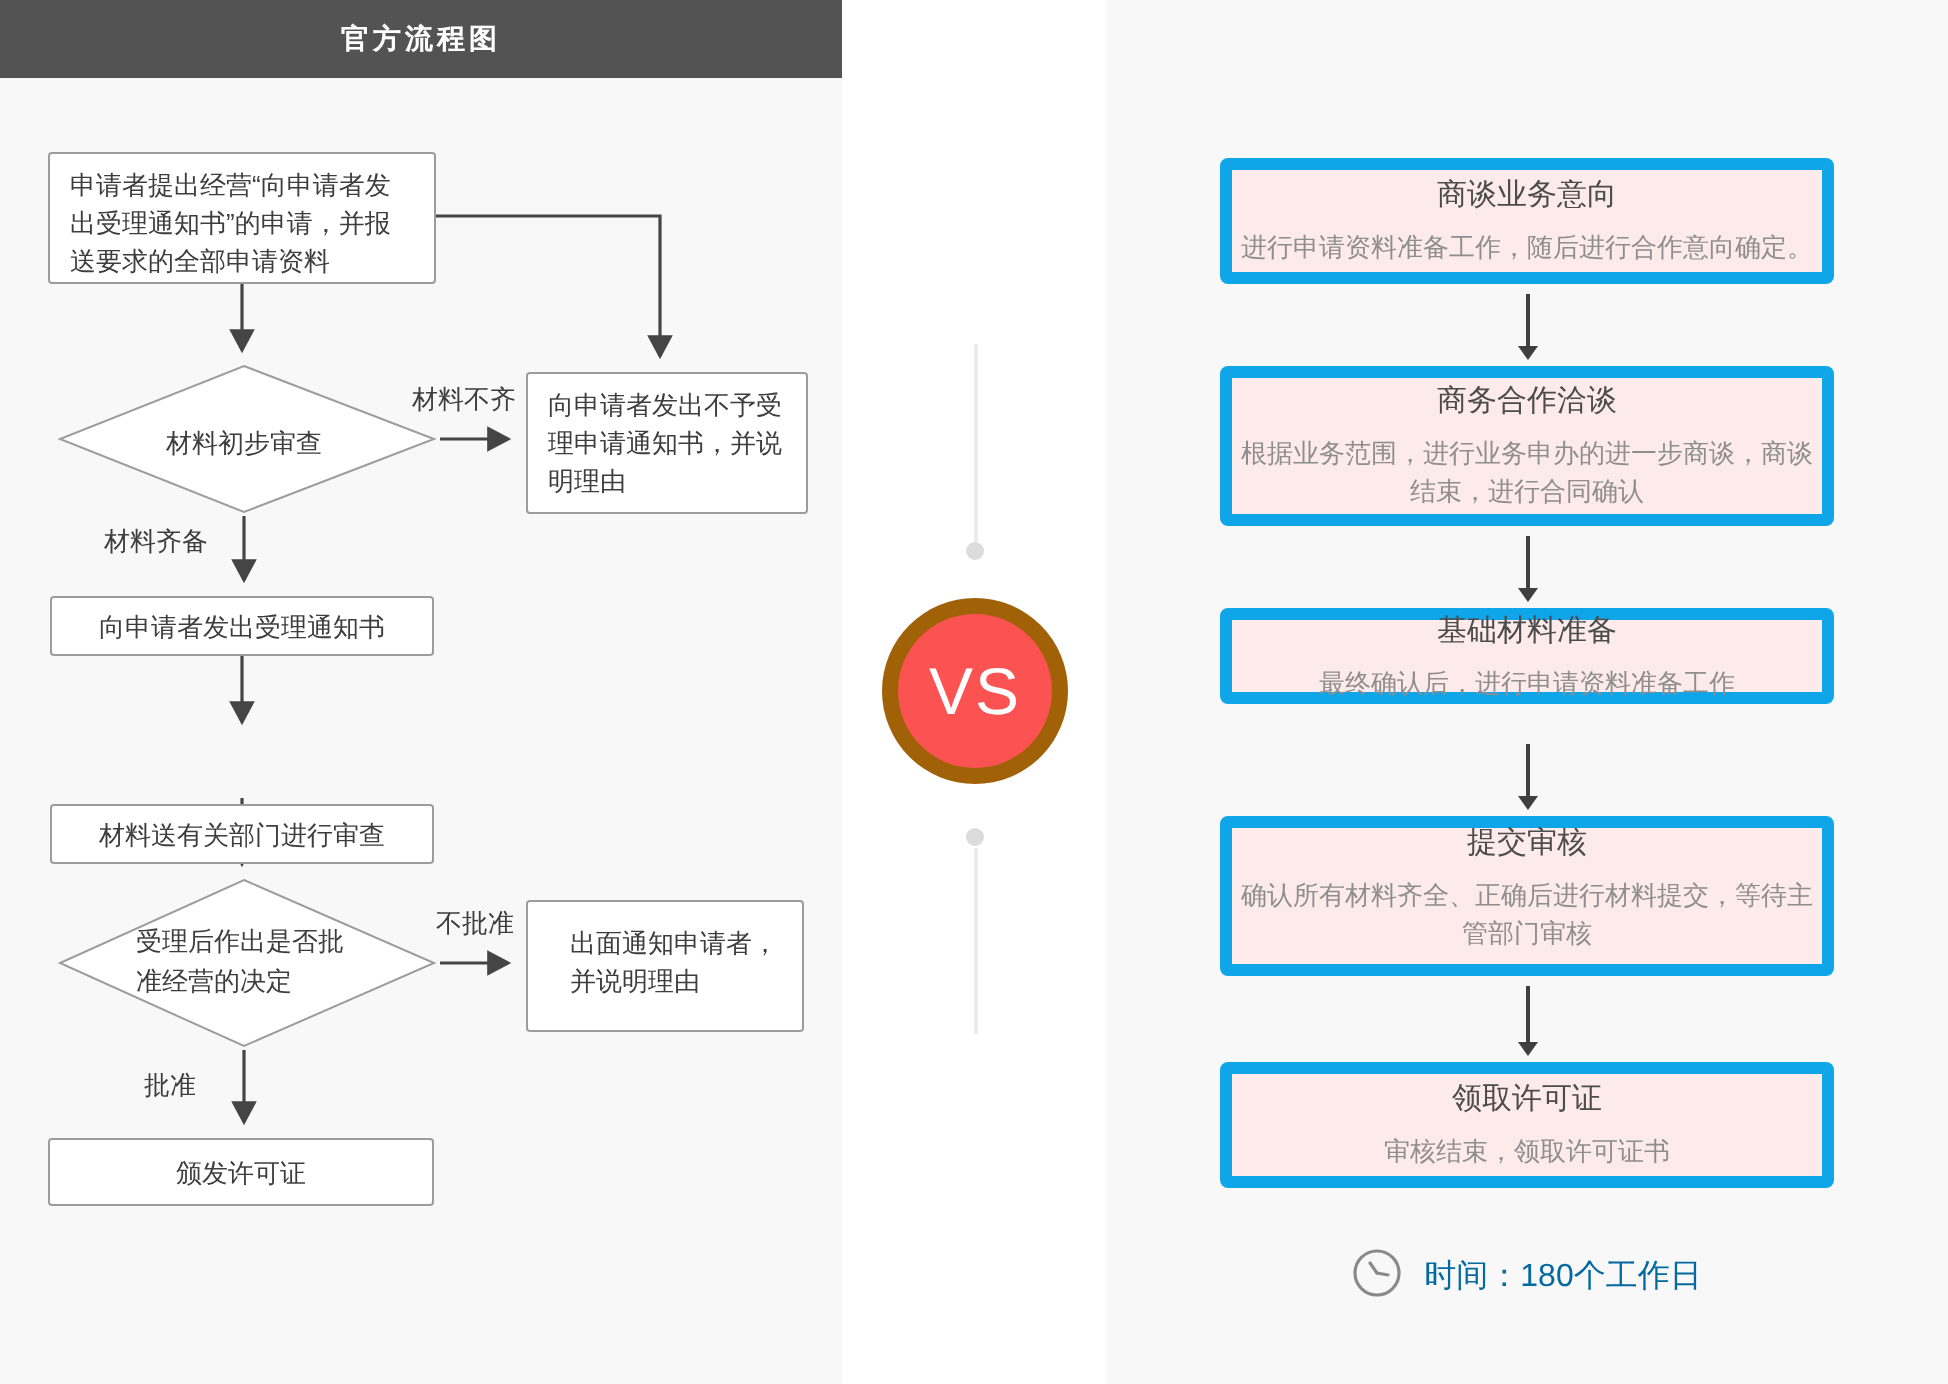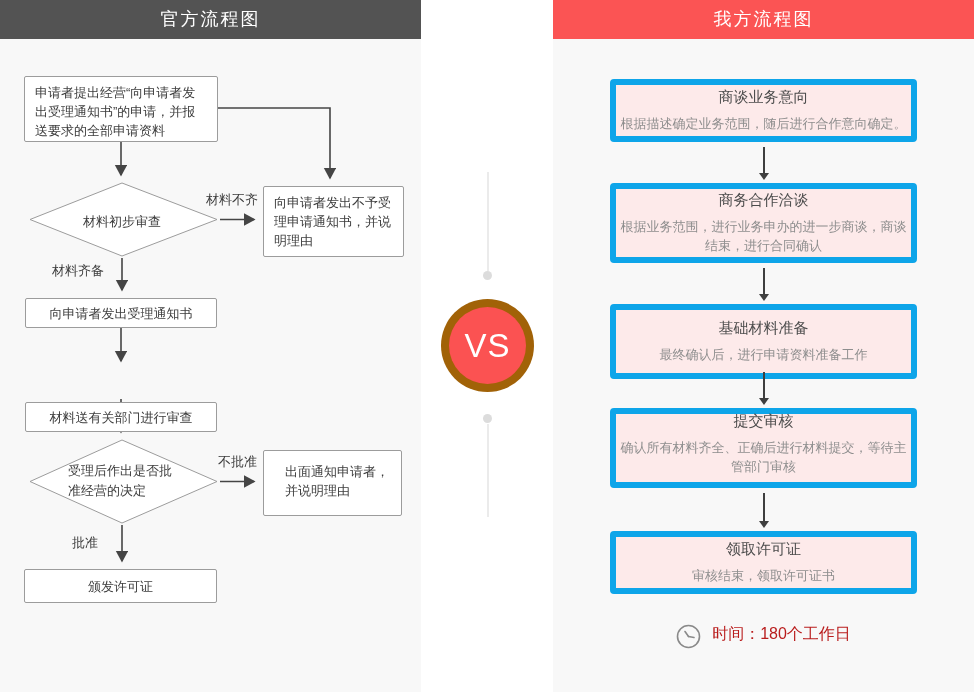--- a/index.html
+++ b/index.html
@@ -9,21 +9,21 @@
     position:relative; width:974px; height:692px; background:#ffffff;
     overflow:hidden;
   }
   
   .panel { position:absolute; top:0; height:692px; background:#f8f8f8; }
   .panel.left  { left:0;   width:421px; }
   .panel.right { left:553px; width:421px; }
   .panel-header {
     position:absolute; top:0; left:0; width:100%; height:39px;
     line-height:39px; text-align:center; color:#ffffff;
-    font-size:18px; font-weight:normal; letter-spacing:2px;
+    font-size:14px; font-weight:bold; letter-spacing:2px;
   }
   .panel.left  .panel-header { background:#535353; }
   .panel.right .panel-header { background:#fb5454; }
 
   
   .flow-svg { position:absolute; left:0; top:0; }
   .lbox {
     position:absolute; background:#ffffff; border:1px solid #9c9c9c;
     border-radius:2px; color:#3d3d3d; font-size:13px; line-height:19px;
   }
@@ -67,22 +67,22 @@
   }
   .step-title { font-size:15px; color:#4c4c4c; margin-bottom:7px; }
   .step-desc  { font-size:13px; color:#8e8e8e; line-height:19px; }
   .r-arrow { position:absolute; left:210px; width:2px; background:#3f3f3f; }
   .r-arrow::after {
     content:""; position:absolute; bottom:-6px; left:-4px;
     border:5px solid transparent; border-top:7px solid #3f3f3f; border-bottom:0;
   }
   .r-footer {
     position:absolute; top:624px; left:0; width:100%;
-    display:flex; align-items:flex-start; justify-content:center; gap:11px;
-    color:#b91c1c; font-size:16px;
+    display:flex; align-items:flex-end; justify-content:center; gap:11px;
+    color:#0369a1; font-size:16px;
   }
 </style>
 </head>
 <body>
 
 <div class="page">
 
   <section class="panel left">
     <header class="panel-header">
       <span>官方流程图</span>
@@ -139,37 +139,34 @@
     <div class="vs-ring">
       <div class="vs-circle">
         <span class="vs-text">VS</span>
       </div>
     </div>
     <div class="vs-dot bottom"></div>
     <div class="vs-line bottom"></div>
   </div>
 
   <section class="panel right">
-    <header class="panel-header">
-      <span>我方流程图</span>
-    </header>
 
     <div class="step" style="top:79px; height:63px;">
       <div class="step-title">商谈业务意向</div>
-      <div class="step-desc">根据描述确定业务范围，随后进行合作意向确定。</div>
+      <div class="step-desc">进行申请资料准备工作，随后进行合作意向确定。</div>
     </div>
     <div class="r-arrow" style="top:147px; height:27px;"></div>
 
     <div class="step" style="top:183px; height:80px;">
       <div class="step-title">商务合作洽谈</div>
       <div class="step-desc">根据业务范围，进行业务申办的进一步商谈，商谈结束，进行合同确认</div>
     </div>
     <div class="r-arrow" style="top:268px; height:27px;"></div>
 
-    <div class="step" style="top:304px; height:75px;">
+    <div class="step" style="top:304px; height:48px;">
       <div class="step-title">基础材料准备</div>
       <div class="step-desc">最终确认后，进行申请资料准备工作</div>
     </div>
     <div class="r-arrow" style="top:372px; height:27px;"></div>
 
     <div class="step" style="top:408px; height:80px;justify-content:flex-end;">
       <div class="step-title">提交审核</div>
       <div class="step-desc">确认所有材料齐全、正确后进行材料提交，等待主管部门审核</div>
     </div>
     <div class="r-arrow" style="top:493px; height:29px;"></div>

